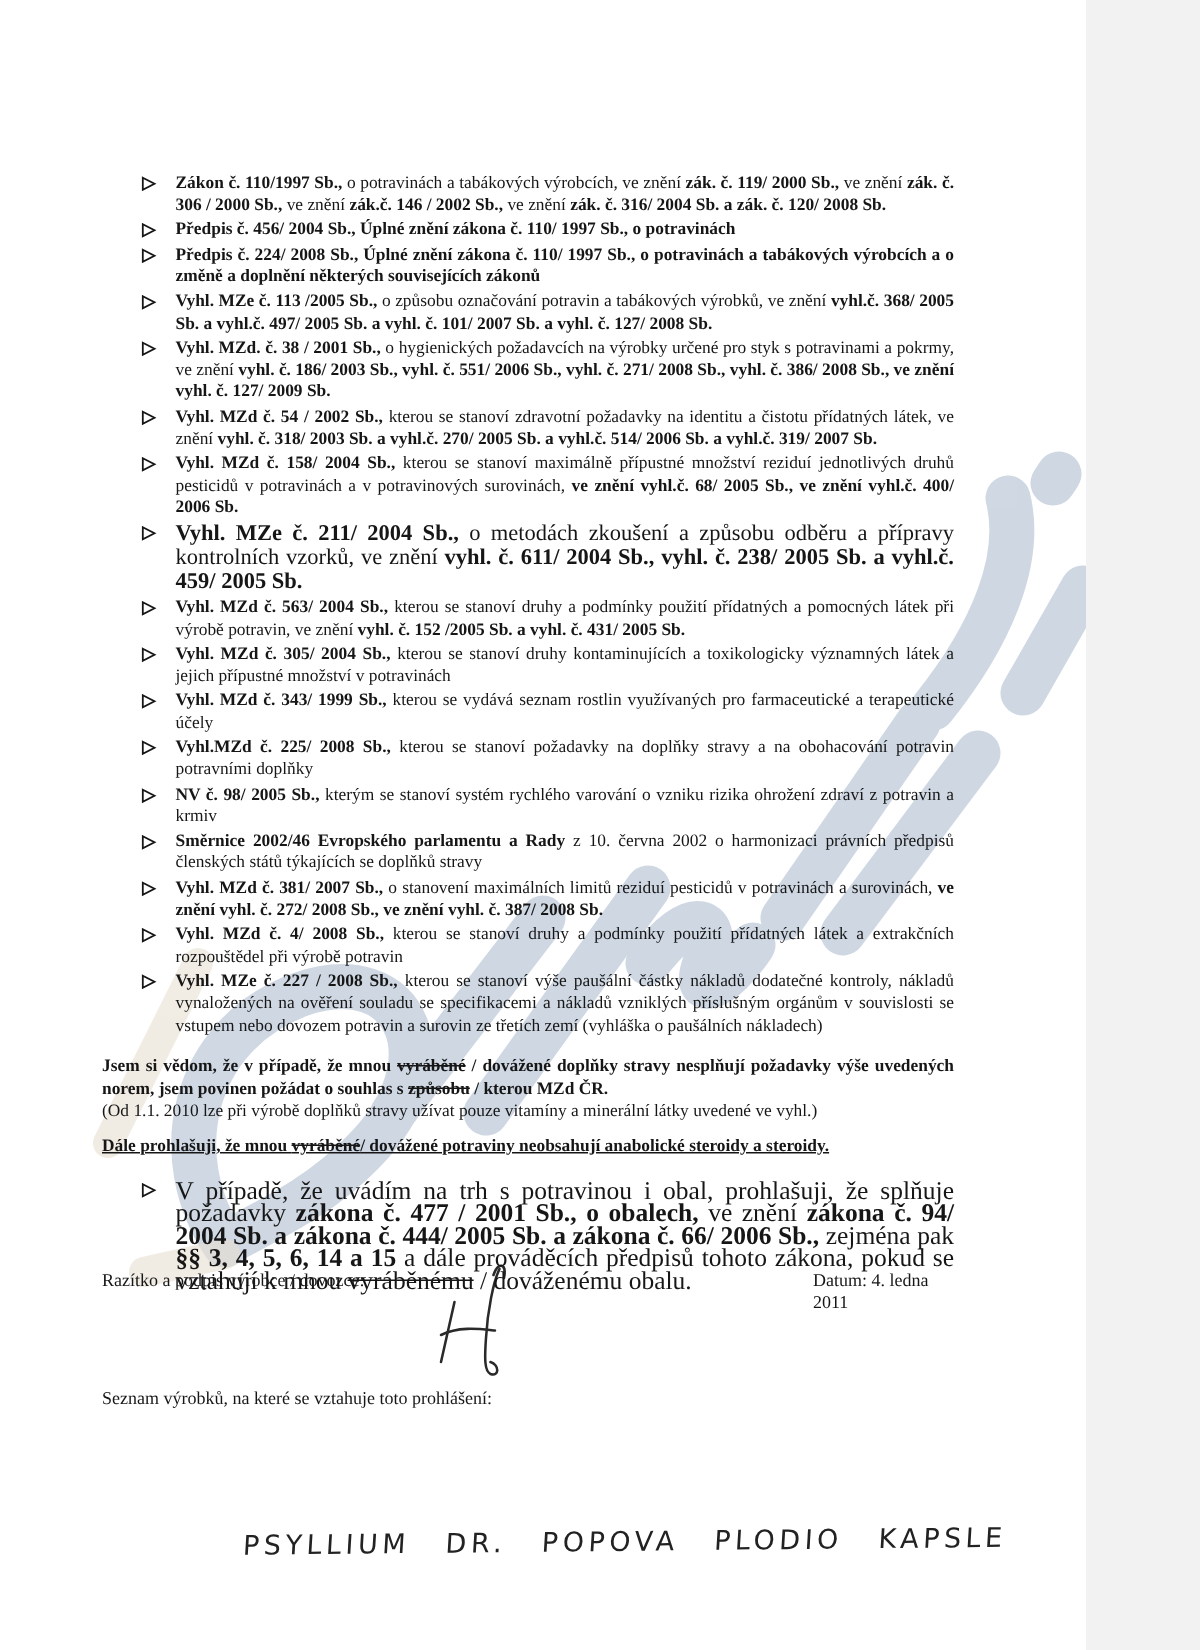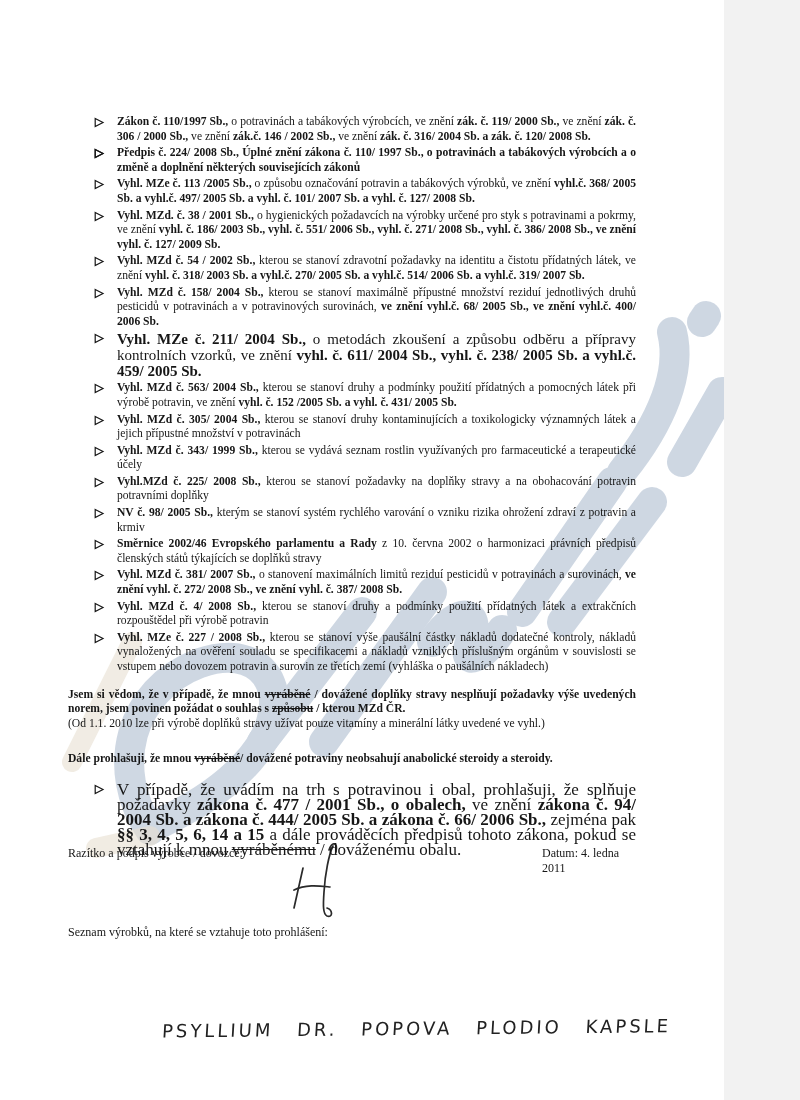--- a/index.html
+++ b/index.html
@@ -81,21 +81,21 @@
   </svg>
 
   <div class="content">
 
     <ul class="reg-list">
         <li class="reg-item"><svg class="bullet-icon" viewBox="0 0 11 11">
             <path d="M1.2,1.5 L9,5.5 L1.2,9.5 Z" fill="none" stroke="#161616" stroke-width="1.2"></path>
           </svg><span><span class="bold">Zákon č. 110/1997 Sb.,</span><span> o potravinách a tabákových výrobcích, ve znění </span><span class="bold">zák. č. 119/ 2000 Sb.,</span><span> ve znění </span><span class="bold">zák. č. 306 / 2000 Sb.,</span><span> ve znění </span><span class="bold">zák.č. 146 / 2002 Sb.,</span><span> ve znění </span><span class="bold">zák. č. 316/ 2004 Sb. a zák. č. 120/ 2008 Sb.</span></span></li>
         <li class="reg-item"><svg class="bullet-icon" viewBox="0 0 11 11">
             <path d="M1.2,1.5 L9,5.5 L1.2,9.5 Z" fill="none" stroke="#161616" stroke-width="1.2"></path>
-          </svg></li>
+          </svg><span><span class="bold">Předpis č. 456/ 2004 Sb., Úplné znění zákona č. 110/ 1997 Sb., o potravinách</span></span></li>
         <li class="reg-item"><svg class="bullet-icon" viewBox="0 0 11 11">
             <path d="M1.2,1.5 L9,5.5 L1.2,9.5 Z" fill="none" stroke="#161616" stroke-width="1.2"></path>
           </svg><span><span class="bold">Předpis č. 224/ 2008 Sb., Úplné znění zákona č. 110/ 1997 Sb., o potravinách a tabákových výrobcích a o změně a doplnění některých souvisejících zákonů</span></span></li>
         <li class="reg-item"><svg class="bullet-icon" viewBox="0 0 11 11">
             <path d="M1.2,1.5 L9,5.5 L1.2,9.5 Z" fill="none" stroke="#161616" stroke-width="1.2"></path>
           </svg><span><span class="bold">Vyhl. MZe č. 113 /2005 Sb.,</span><span> o způsobu označování potravin a tabákových výrobků, ve znění </span><span class="bold">vyhl.č. 368/ 2005 Sb. a vyhl.č. 497/ 2005 Sb. a vyhl. č. 101/ 2007 Sb. a vyhl. č. 127/ 2008 Sb.</span></span></li>
         <li class="reg-item"><svg class="bullet-icon" viewBox="0 0 11 11">
             <path d="M1.2,1.5 L9,5.5 L1.2,9.5 Z" fill="none" stroke="#161616" stroke-width="1.2"></path>
           </svg><span><span class="bold">Vyhl. MZd. č. 38 / 2001 Sb.,</span><span> o hygienických požadavcích na výrobky určené pro styk s potravinami a pokrmy, ve znění </span><span class="bold">vyhl. č. 186/ 2003 Sb., vyhl. č. 551/ 2006 Sb., vyhl. č. 271/ 2008 Sb., vyhl. č. 386/ 2008 Sb., ve znění vyhl. č. 127/ 2009 Sb.</span></span></li>
         <li class="reg-item"><svg class="bullet-icon" viewBox="0 0 11 11">
@@ -132,21 +132,21 @@
             <path d="M1.2,1.5 L9,5.5 L1.2,9.5 Z" fill="none" stroke="#161616" stroke-width="1.2"></path>
           </svg><span><span class="bold">Vyhl. MZd č. 4/ 2008 Sb.,</span><span> kterou se stanoví druhy a podmínky použití přídatných látek a extrakčních rozpouštědel při výrobě potravin</span></span></li>
         <li class="reg-item"><svg class="bullet-icon" viewBox="0 0 11 11">
             <path d="M1.2,1.5 L9,5.5 L1.2,9.5 Z" fill="none" stroke="#161616" stroke-width="1.2"></path>
           </svg><span><span class="bold">Vyhl. MZe č. 227 / 2008 Sb.,</span><span> kterou se stanoví výše paušální částky nákladů dodatečné kontroly, nákladů vynaložených na ověření souladu se specifikacemi a nákladů vzniklých příslušným orgánům v souvislosti se vstupem nebo dovozem potravin a surovin ze třetích zemí (vyhláška o paušálních nákladech)</span></span></li>
       </ul>
 
     <div class="decl lead"><span class="bold">Jsem si vědom, že v případě, že mnou </span><span class="bold strike">vyráběné</span><span class="bold"> / dovážené doplňky stravy nesplňují požadavky výše uvedených norem, jsem povinen požádat o souhlas s </span><span class="bold strike">způsobu</span><span class="bold"> / kterou MZd ČR.</span></div>
     <div class="note">(Od 1.1. 2010 lze při výrobě doplňků stravy užívat pouze vitamíny a minerální látky uvedené ve vyhl.)</div>
 
-    <div class="decl lead" style="margin-top:20px;"><span class="bold">Dále prohlašuji, že mnou </span><span class="bold strike">vyráběné</span><span class="bold">/ dovážené potraviny neobsahují anabolické steroidy a steroidy.</span></div>
+    <div class="decl lead" style="margin-top:8px;text-decoration:underline;"><span class="bold">Dále prohlašuji, že mnou </span><span class="bold strike">vyráběné</span><span class="bold">/ dovážené potraviny neobsahují anabolické steroidy a steroidy.</span></div>
 
     <div class="pack-bullet">
       <svg class="bullet-icon" viewBox="0 0 11 11">
           <path d="M1.2,1.5 L9,5.5 L1.2,9.5 Z" fill="none" stroke="#161616" stroke-width="1.2"></path>
         </svg>
       <span><span>V případě, že uvádím na trh s potravinou i obal, prohlašuji, že splňuje požadavky </span><span class="bold">zákona č. 477 / 2001 Sb., o obalech,</span><span> ve znění </span><span class="bold">zákona č. 94/ 2004 Sb. a zákona č. 444/ 2005 Sb. a zákona č. 66/ 2006 Sb.,</span><span> zejména pak </span><span class="bold">§§ 3, 4, 5, 6, 14 a 15</span><span>  a dále prováděcích předpisů tohoto zákona, pokud se vztahují k mnou </span><span class="strike">vyráběnému</span><span> / dováženému obalu.</span></span>
     </div>
   </div>
 
   <div class="footer-row">

